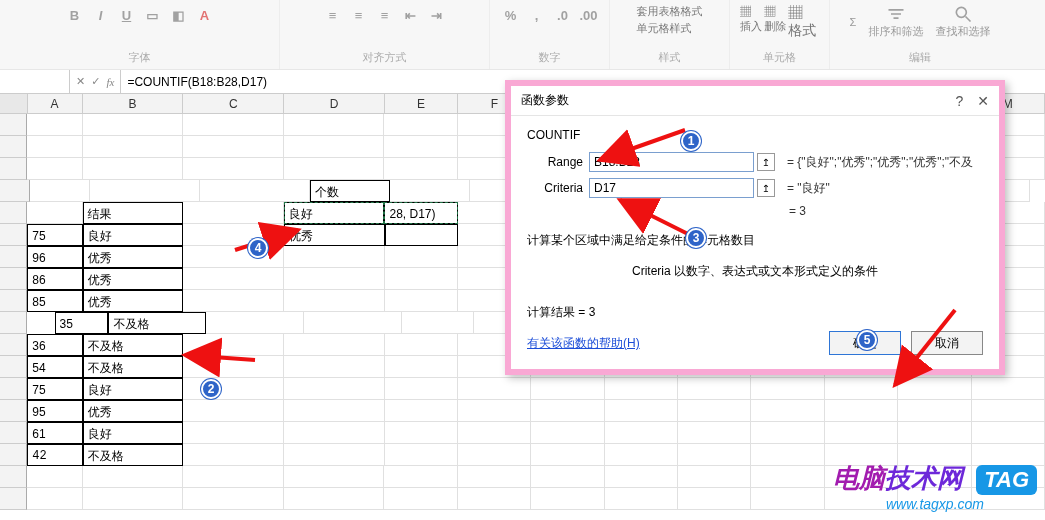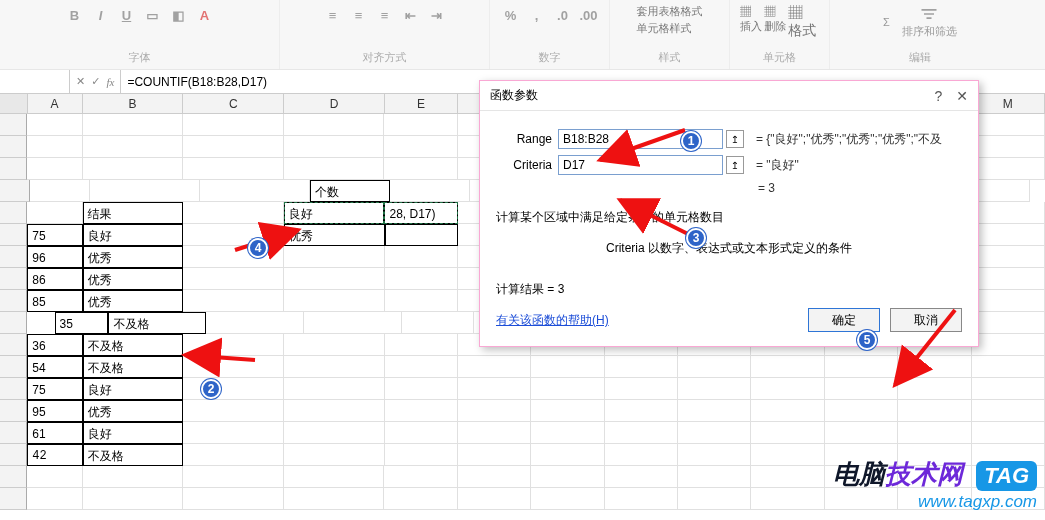--- a/index.html
+++ b/index.html
@@ -27,21 +27,21 @@
 .col-headers { display: flex; background: #f3f3f3; border-bottom: 1px solid #ccc; height: 20px; }
 .corner { width: 30px; border-right: 1px solid #ccc; background: #e8e8e8; }
 .col-h { border-right: 1px solid #ccc; text-align: center; font-size: 12px; color: #333; line-height: 20px; }
 .row { display: flex; height: 22px; }
 .row-h { width: 30px; border-right: 1px solid #aaa; border-bottom: 1px solid #ccc; background: #f3f3f3; text-align: center; font-size: 11px; color: #555; line-height: 22px; }
 .cell { border-right: 1px solid #e0e0e0; border-bottom: 1px solid #e0e0e0; padding: 0 4px; line-height: 22px; font-size: 12px; overflow: hidden; white-space: nowrap; }
 .wA { width: 60px; } .wB { width: 110px; } .wC { width: 110px; } .wD { width: 110px; } .wE { width: 80px; } .wRest { width: 80px; }
 .sel-dashed { outline: 1.5px dashed #217346; outline-offset: -1px; }
 
 
-.dialog { position: absolute; top: 80px; left: 479px; width: 500px; background: #fff; border: 1px solid #f9a8d4; box-shadow: 3px 3px 8px rgba(0,0,0,0.25); }
+.dialog { position: absolute; top: 80px; left: 505px; width: 500px; background: #fff; border: 6px solid #f9a8d4; box-shadow: 3px 3px 8px rgba(0,0,0,0.25); }
 .dialog-title { height: 30px; display: flex; align-items: center; justify-content: space-between; padding: 0 10px; border-bottom: 1px solid #e5e5e5; font-size: 12px; }
 .dialog-title-btns { display: flex; gap: 14px; font-size: 14px; color: #555; }
 .dialog-body { padding: 12px 16px 14px 16px; }
 .fn-name { font-size: 12px; margin-bottom: 10px; }
 .param-row { display: flex; align-items: center; margin: 6px 0; }
 .param-label { width: 56px; text-align: right; margin-right: 6px; }
 .param-input { width: 165px; height: 20px; border: 1px solid #7a9fcf; padding: 0 4px; font-size: 12px; }
 .range-btn { width: 18px; height: 18px; border: 1px solid #999; margin-left: 3px; display: flex; align-items: center; justify-content: center; font-size: 10px; }
 .param-eq { margin-left: 12px; font-size: 12px; color: #333; }
 .desc { margin: 14px 0 6px 0; font-size: 12px; }
@@ -55,23 +55,23 @@
 
 
 .arrows { position: absolute; top: 0; left: 0; width: 1045px; height: 520px; pointer-events: none; }
 
 
 .badge { position: absolute; width: 20px; height: 20px; border-radius: 50%; background: #2e64c8; color: #fff; border: 2px solid #fff; box-shadow: 0 0 0 1px #2e64c8; font-size: 12px; font-weight: bold; display: flex; align-items: center; justify-content: center; pointer-events: none; }
 
 
 .wm { position: absolute; right: 8px; bottom: 8px; text-align: right; }
 .wm-line1 { font-size: 26px; font-weight: 900; font-style: italic; }
-.wm-line1 .r { color: #0f172a; } .wm-line1 .b { color: #6d28d9; }
+.wm-line1 .r { color: #a21caf; } .wm-line1 .b { color: #6d28d9; }
 .wm-tag { display: inline-block; background: #1797e6; color: #fff; padding: 2px 8px; border-radius: 6px; font-size: 22px; font-weight: bold; margin-left: 6px; vertical-align: middle; }
-.wm-line2 { color: #1797e6; font-size: 17px; font-style: italic; }
+.wm-line2 { color: #1797e6; font-size: 14px; font-style: italic; text-align: center; }
 </style>
 </head>
 <body>
 
 <div class="ribbon">
   <div class="ribbon-group" style="width:280px">
     <div class="ribbon-row">
       <div class="ribbon-btn">B</div>
       <div class="ribbon-btn">
           <i>I</i>
@@ -122,20 +122,27 @@
     <div class="ribbon-group-label">单元格</div>
   </div>
   <div class="ribbon-group" style="width:180px;border-right:none">
     <div class="ribbon-row">
       <div class="ribbon-big">Σ</div>
       <div class="ribbon-big">
         <svg viewBox="0 0 24 24">
             <path fill="#555" d="M3 6h18v2H3zM6 11h12v2H6zM9 16h6v2H9z"></path>
           </svg>
         <span>排序和筛选</span>
+      </div>
+      <div class="ribbon-big">
+        <svg viewBox="0 0 24 24">
+            <circle cx="10" cy="10" r="6" fill="none" stroke="#555" stroke-width="2"></circle>
+            <line x1="15" y1="15" x2="21" y2="21" stroke="#555" stroke-width="2"></line>
+          </svg>
+        <span>查找和选择</span>
       </div>
     </div>
     <div class="ribbon-group-label">编辑</div>
   </div>
 </div>
 
 <div class="formula-bar">
   <div class="name-box"></div>
   <div class="fx-controls">
     <span>✕</span>
@@ -456,20 +463,21 @@
 
 <div class="dialog">
   <div class="dialog-title">
     <span>函数参数</span>
     <div class="dialog-title-btns">
       <span>?</span>
       <span>✕</span>
     </div>
   </div>
   <div class="dialog-body">
+    <div class="fn-name">COUNTIF</div>
 
     <div class="param-row">
       <div class="param-label">Range</div>
       <input class="param-input" value="B18:B28" style="">
       <div class="range-btn">↥</div>
       <div class="param-eq">= {"良好";"优秀";"优秀";"优秀";"不及</div>
     </div>
 
     <div class="param-row">
       <div class="param-label">Criteria</div>

